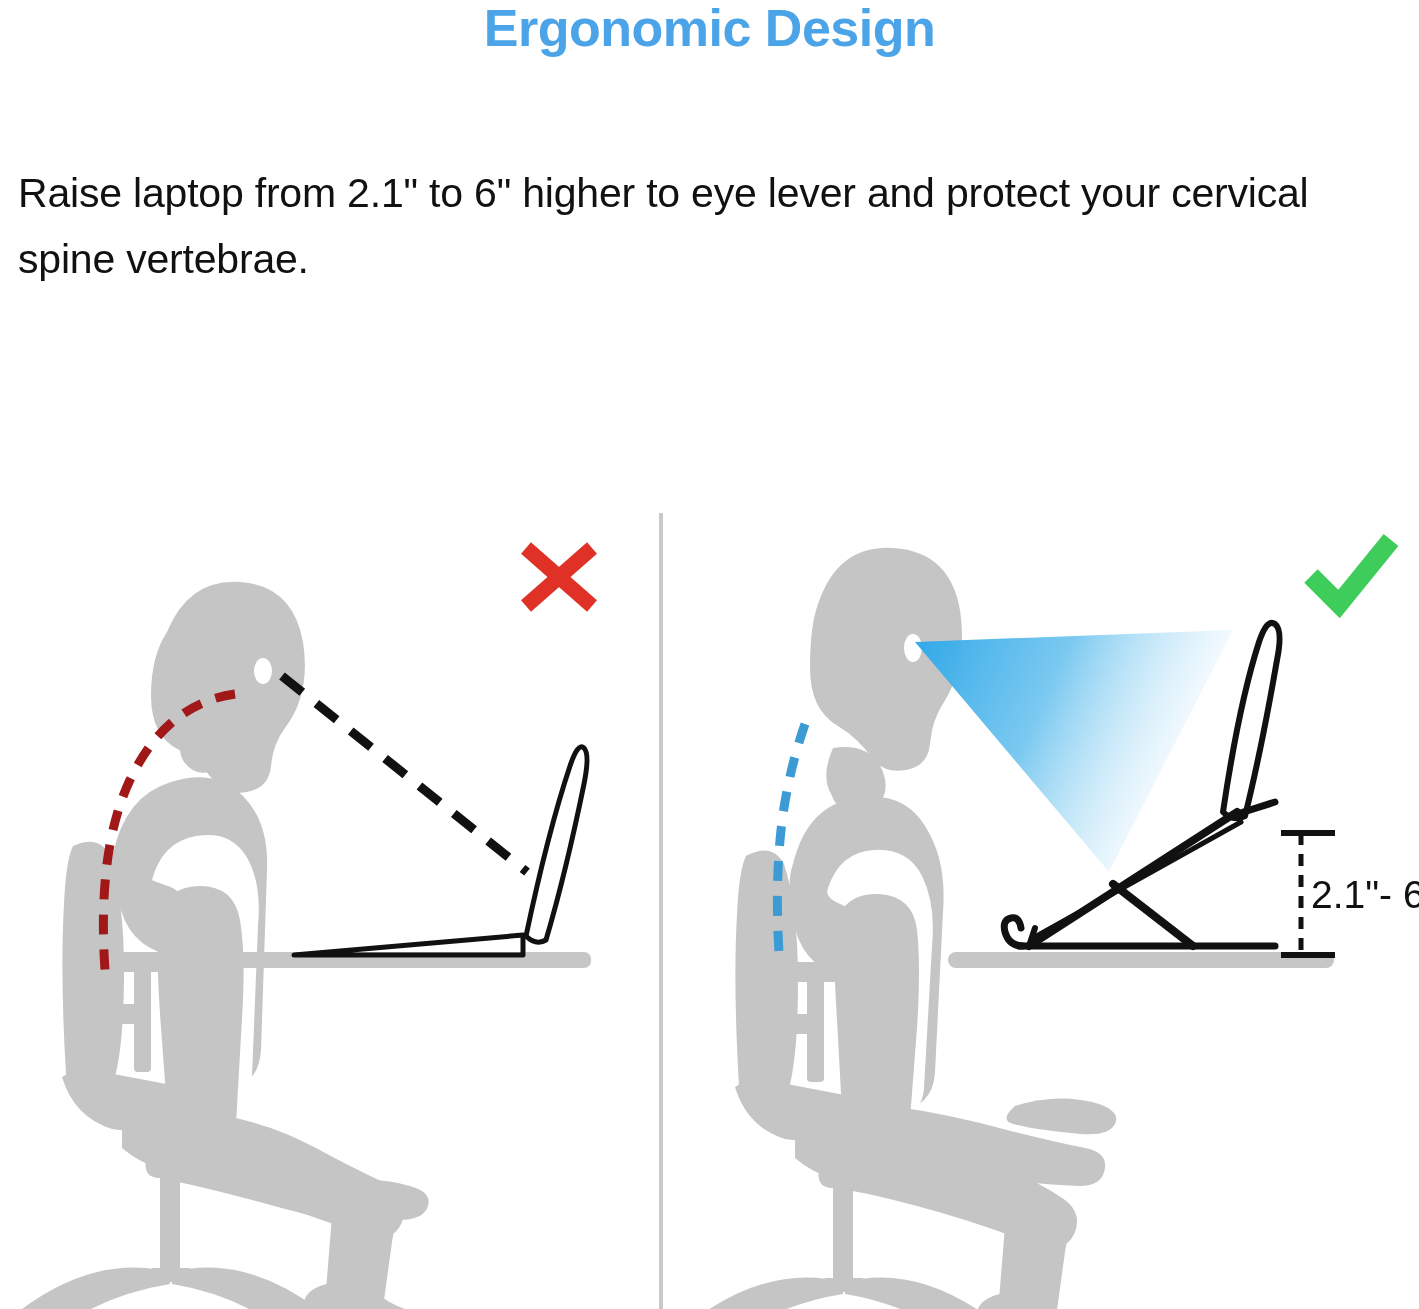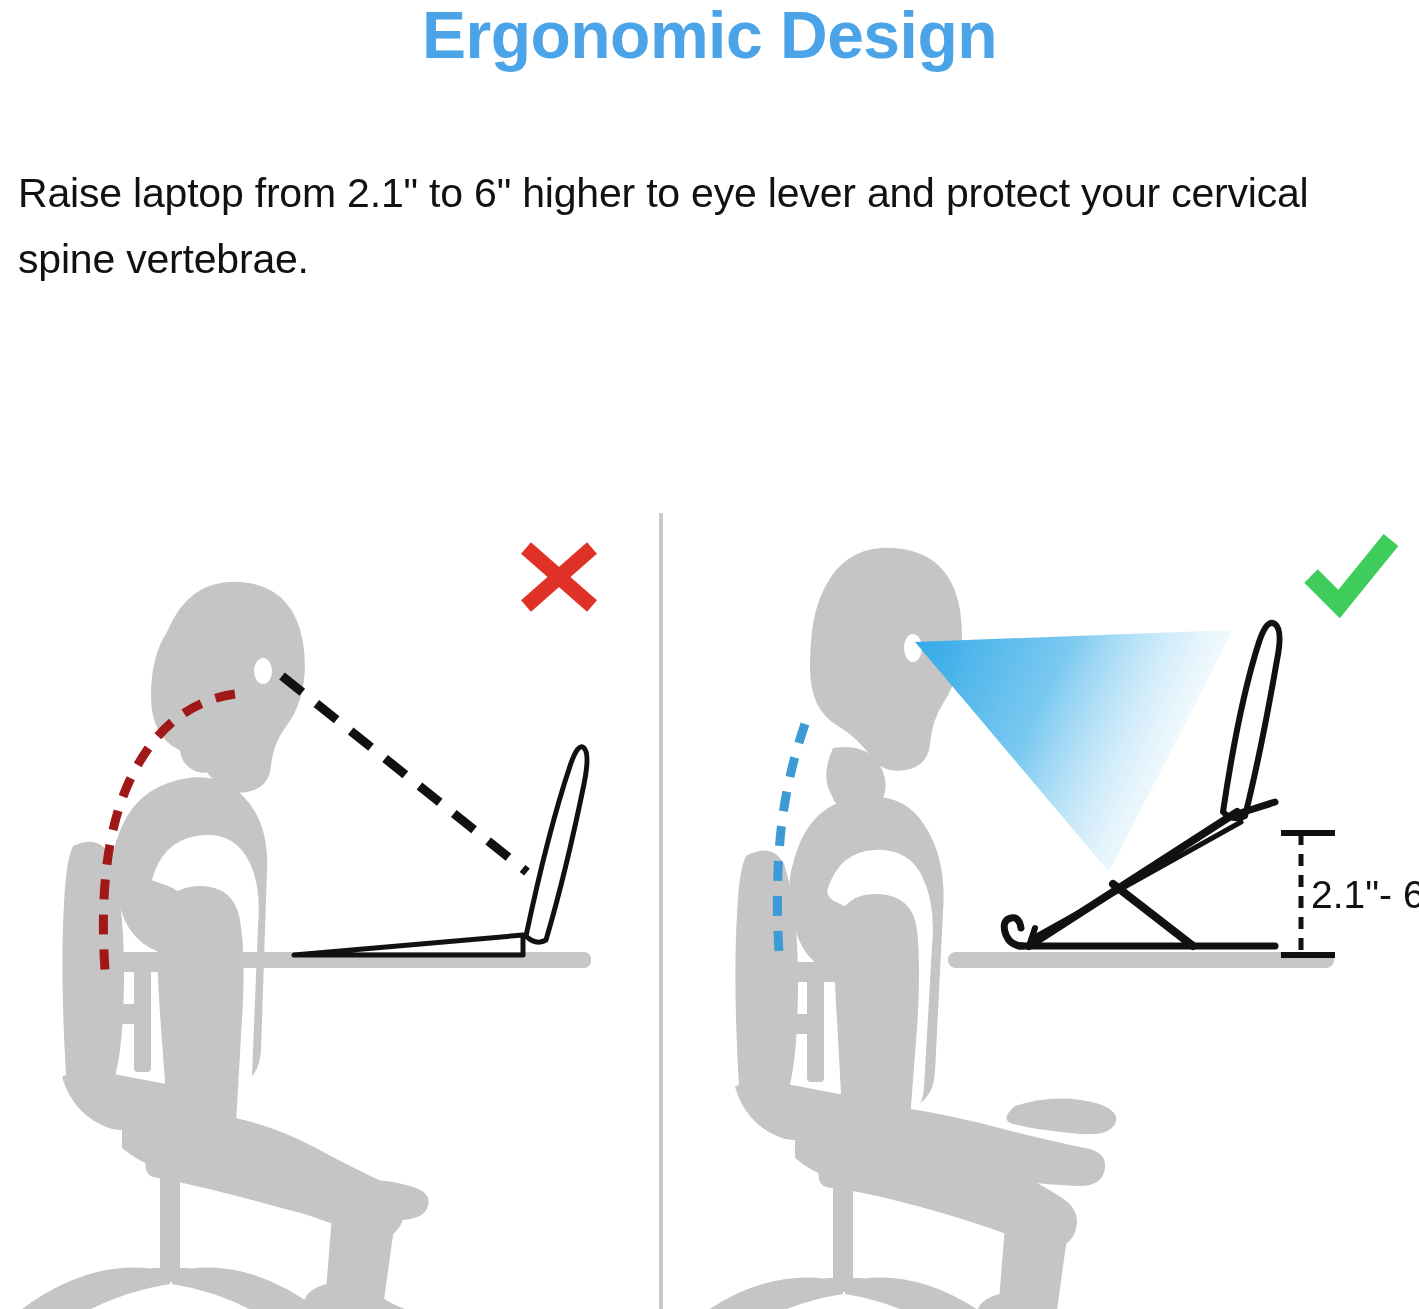--- a/index.html
+++ b/index.html
@@ -17,21 +17,21 @@
     height: 1309px;
     background: #ffffff;
     overflow: hidden;
   }
   .title {
     position: absolute;
     left: 0;
     top: 2px;
     width: 1419px;
     text-align: center;
-    font-size: 66px;
+    font-size: 52px;
     font-weight: bold;
     letter-spacing: -0.5px;
     line-height: 1.0;
     color: #4BA3E8;
     white-space: nowrap;
   }
   .body-copy {
     position: absolute;
     left: 18px;
     top: 160px;

